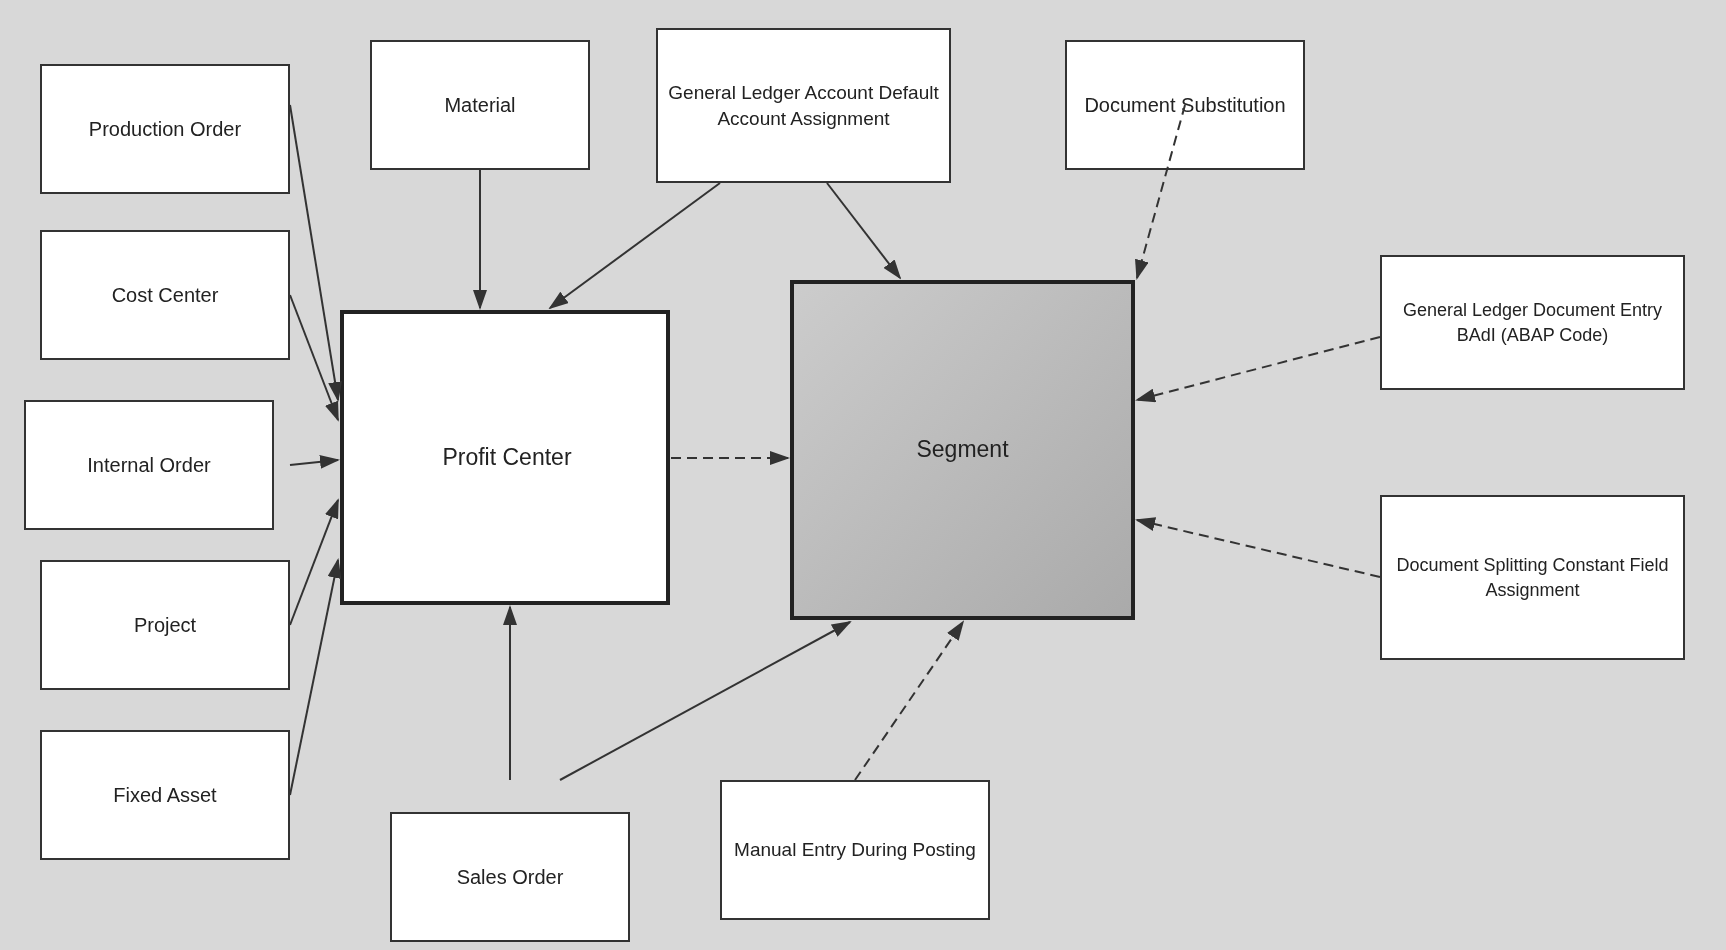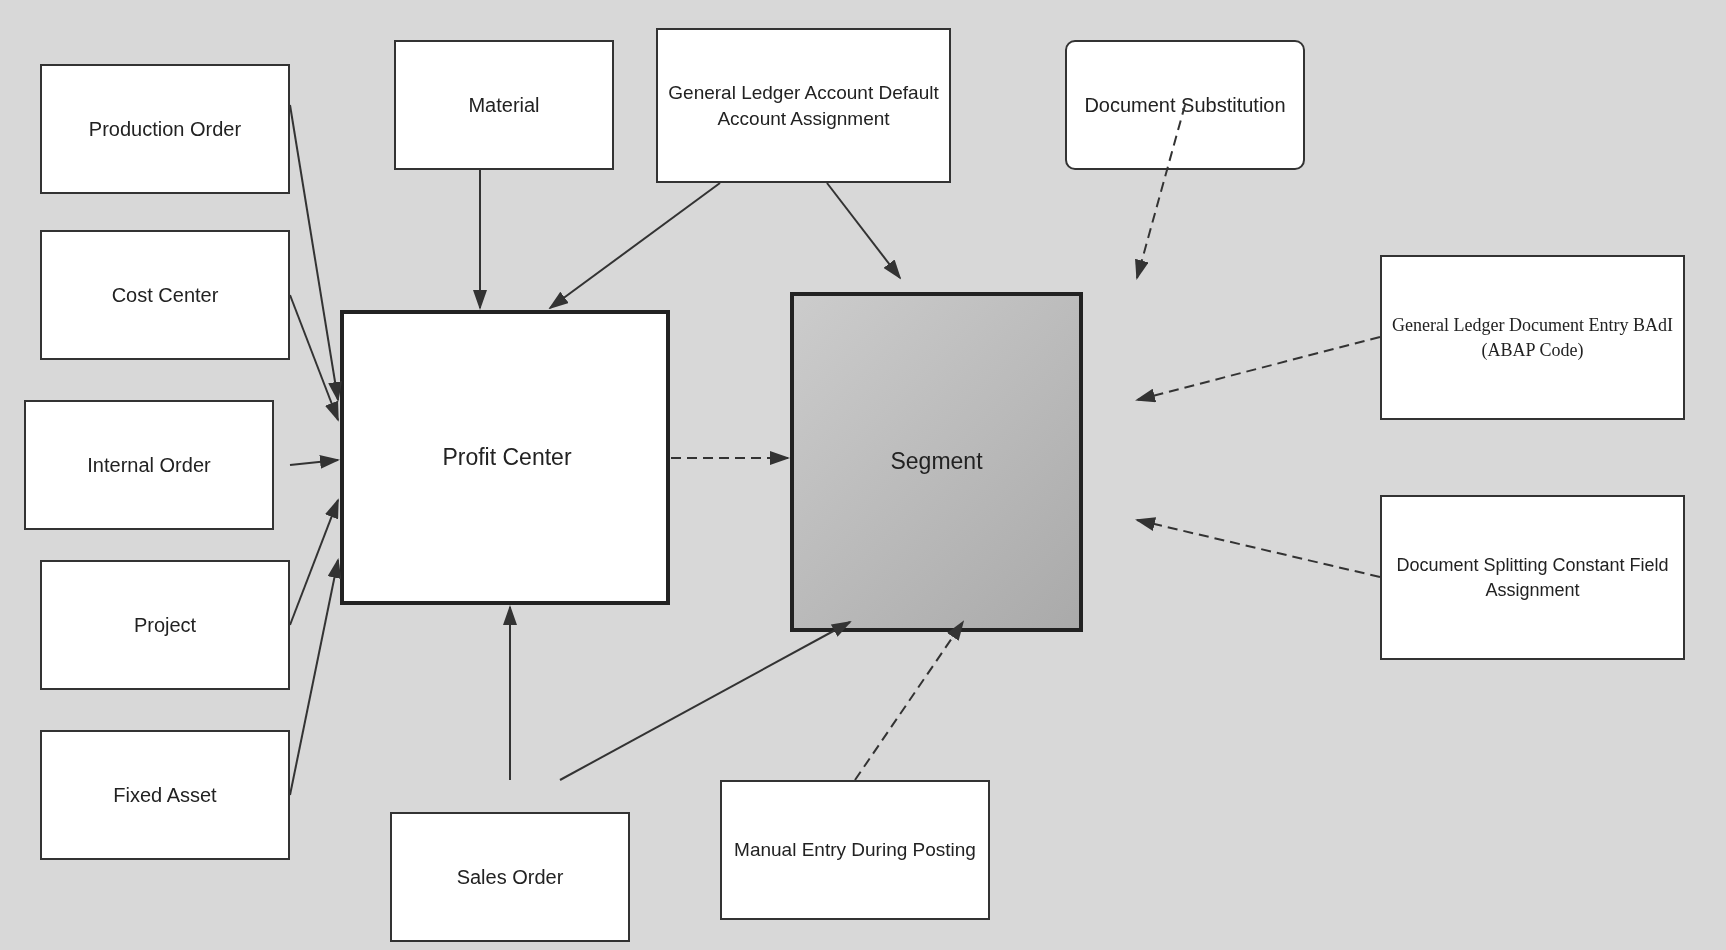--- a/index.html
+++ b/index.html
@@ -55,35 +55,35 @@
   <div class="box" style="left:40px;top:40px;width:250px;height:130px;margin-top:24px;">Production Order</div>
 
   <div class="box" style="left:40px;top:230px;width:250px;height:130px;">Cost Center</div>
 
   <div class="box" style="left:24px;top:400px;width:250px;height:130px;">Internal Order</div>
 
   <div class="box" style="left:40px;top:560px;width:250px;height:130px;">Project</div>
 
   <div class="box" style="left:40px;top:730px;width:250px;height:130px;">Fixed Asset</div>
 
-  <div class="box" style="left:370px;top:40px;width:220px;height:130px;margin-left:24px;">Material</div>
+  <div class="box" style="left:370px;top:40px;width:220px;height:130px;">Material</div>
 
   <div class="box" style="left:656px;top:28px;width:295px;height:155px;font-size:19px;">General Ledger Account Default Account Assignment</div>
 
-  <div class="box" style="left:1065px;top:40px;width:240px;height:130px;border-radius:10px;">Document Substitution</div>
+  <div class="box" style="left:1065px;top:40px;width:240px;height:130px;">Document Substitution</div>
 
   <div class="box thick-border" style="left:340px;top:310px;width:330px;height:295px;font-size:23px;">Profit Center</div>
 
-  <div class="box segment" style="left:790px;top:292px;width:293px;height:340px;font-size:23px;text-align:right;">Segment</div>
+  <div class="box segment" style="left:790px;top:280px;width:345px;height:340px;font-size:23px;text-align:right;">Segment</div>
 
   <div class="box" style="left:390px;top:780px;width:240px;height:130px;margin-top:32px;">Sales Order</div>
 
   <div class="box" style="left:720px;top:780px;width:270px;height:140px;font-size:19px;">Manual Entry During Posting</div>
 
-  <div class="box" style="left:1380px;top:255px;width:305px;height:165px;font-size:18px;font-family:Liberation Serif, serif;">General Ledger Document Entry BAdI (ABAP Code)</div>
+  <div class="box" style="left:1380px;top:255px;width:305px;height:135px;font-size:18px;">General Ledger Document Entry BAdI (ABAP Code)</div>
 
   <div class="box" style="left:1380px;top:495px;width:305px;height:165px;font-size:18px;">Document Splitting Constant Field Assignment</div>
 
   <svg class="arrows-svg">
     <defs>
       <marker id="arrowhead" markerWidth="10" markerHeight="7" refX="9" refY="3.5" orient="auto">
         <polygon points="0 0, 10 3.5, 0 7" fill="#333"></polygon>
       </marker>
       <marker id="arrowhead-dashed" markerWidth="10" markerHeight="7" refX="9" refY="3.5" orient="auto">
         <polygon points="0 0, 10 3.5, 0 7" fill="#333"></polygon>

